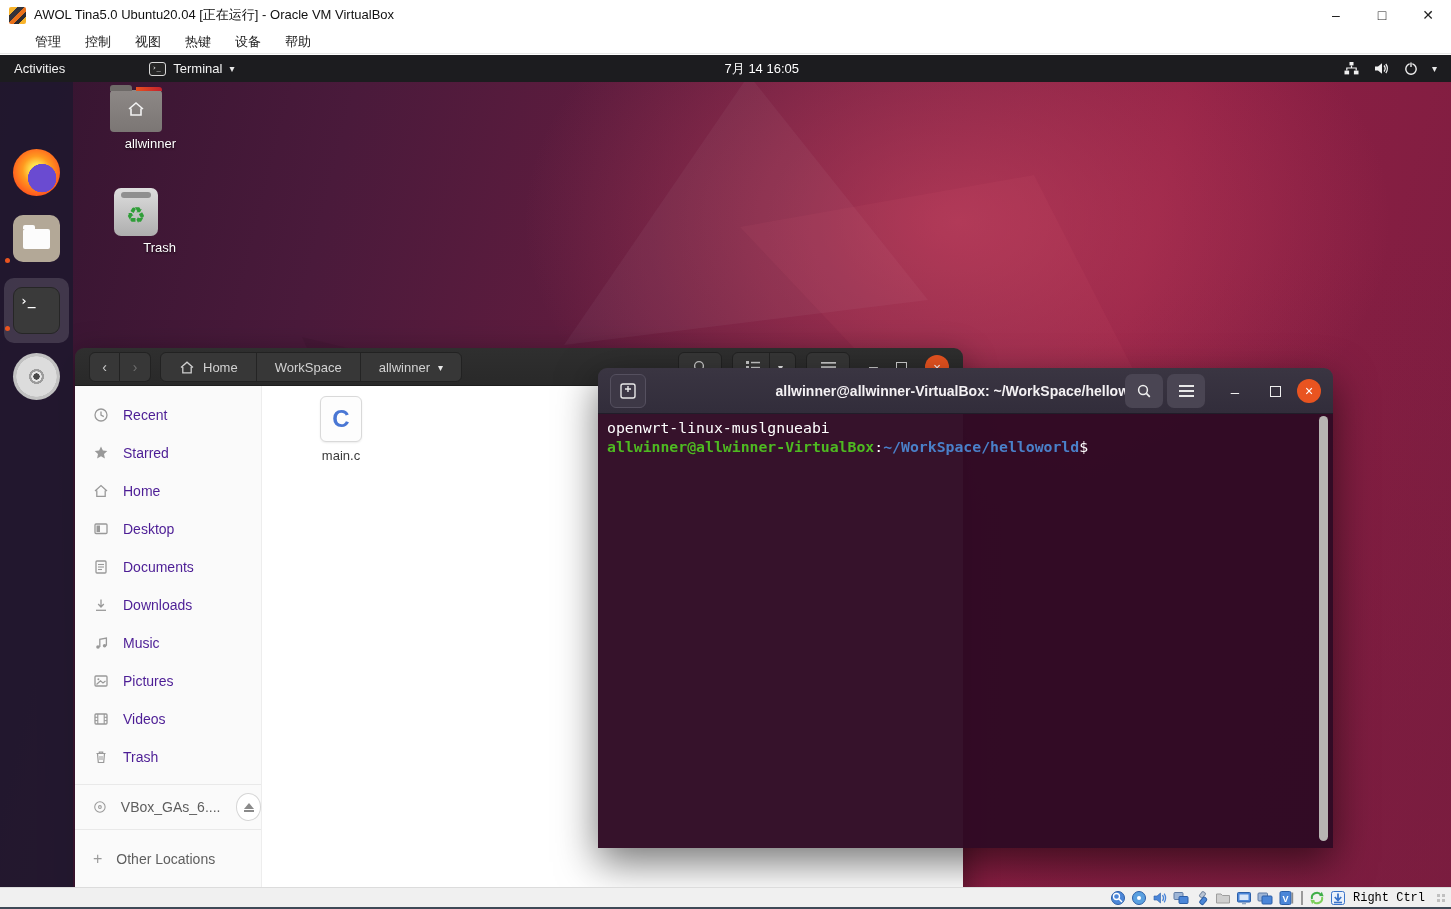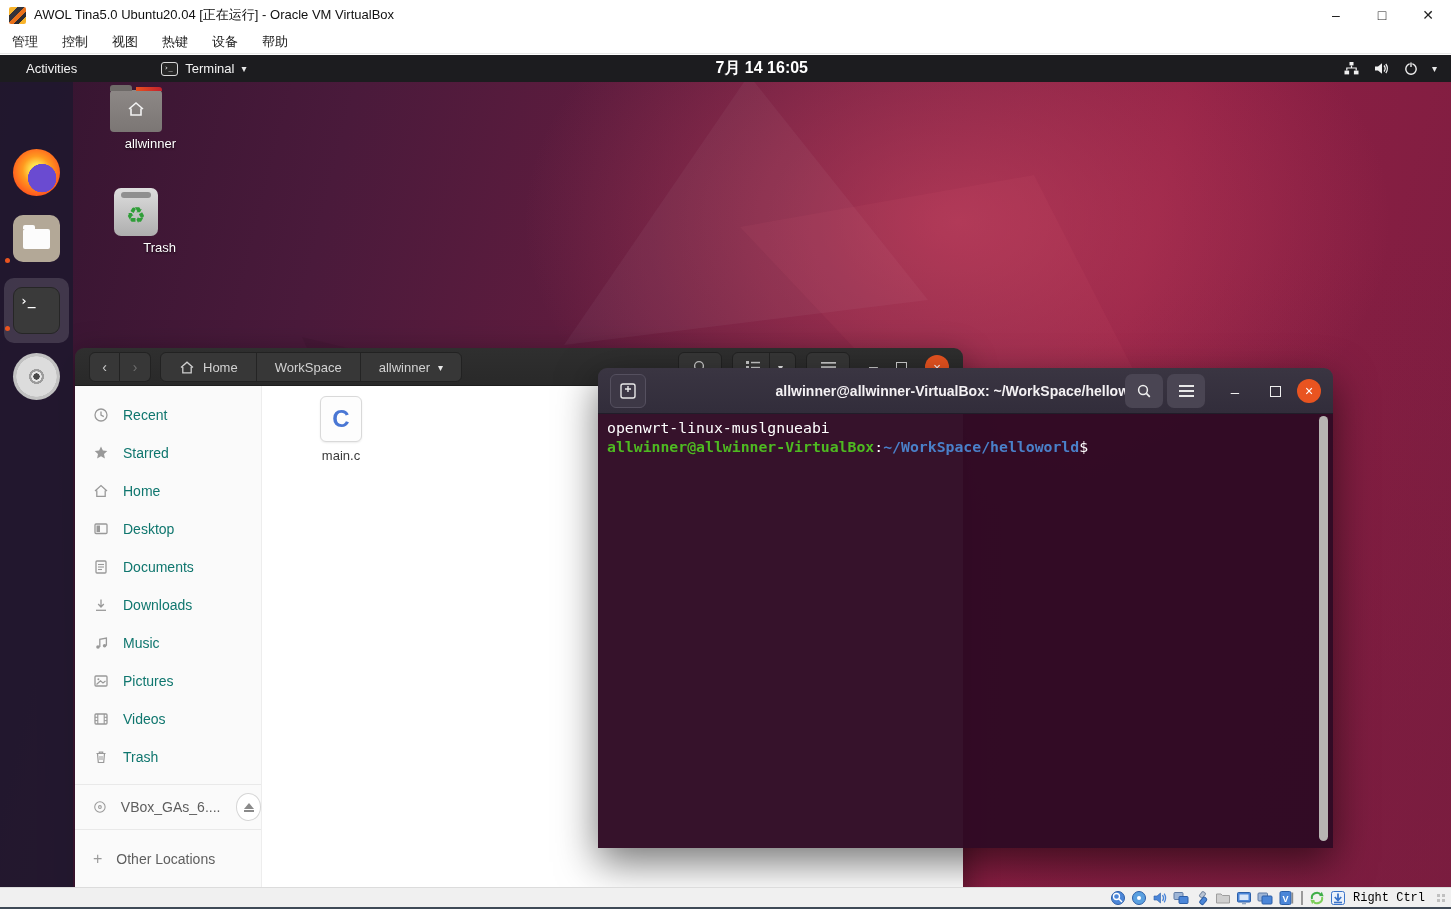--- a/index.html
+++ b/index.html
@@ -6,43 +6,43 @@
   html,body { width:1451px; height:909px; overflow:hidden; }
   body { font-family:"Liberation Sans","DejaVu Sans",sans-serif; position:relative; background:#fff; }
 
   
   .vbox-titlebar { position:absolute; left:0; top:0; width:1451px; height:30px; background:#ffffff; display:flex; align-items:center; }
   .vbox-appicon { width:17px; height:17px; margin-left:9px; border-radius:2px;
     background:linear-gradient(135deg,#f7b32b 0 26%,#33333a 26% 46%,#e8701a 46% 62%,#2b2b31 62% 78%,#f7b32b 78%); }
   .vbox-title { margin-left:8px; font-size:13px; color:#111; }
   .vbox-controls { margin-left:auto; display:flex; height:30px; }
   .vbox-ctl { width:46px; height:30px; display:flex; align-items:center; justify-content:center; font-size:14px; color:#222; }
-  .vbox-menubar { position:absolute; left:0; top:30px; width:1451px; height:24px; background:#ffffff; display:flex; align-items:center; border-bottom:1px solid #e8e8e8; }
+  .vbox-menubar { position:absolute; left:0; top:30px; width:1451px; height:24px; background:#ffffff; display:flex; align-items:center; border-bottom:1px solid #e8e8e8;padding-left:23px; }
   .vbox-menu-item { padding:0 12px; font-size:13px; color:#1a1a1a; height:24px; display:flex; align-items:center; }
 
   
   .vm-screen { position:absolute; left:0; top:55px; width:1451px; height:832px; overflow:hidden;
     background:
       radial-gradient(620px 420px at 66% 20%, rgba(222,80,104,0.50), rgba(222,80,104,0) 70%),
       radial-gradient(900px 700px at 100% 85%, rgba(120,28,62,0.55), rgba(120,28,62,0) 75%),
       linear-gradient(104deg,#33142f 0%, #4a1a3b 22%, #6b1d40 48%, #8d1f44 72%, #7c1d40 100%);
   }
   .facet { position:absolute; background:rgba(255,255,255,0.045); }
   .facet1 { left:480px; top:20px; width:560px; height:300px; clip-path:polygon(15% 90%,48% 0%,80% 75%); }
   .facet2 { left:740px; top:120px; width:420px; height:260px; clip-path:polygon(0% 20%,70% 0%,100% 95%,35% 80%); background:rgba(255,120,130,0.06); }
   .facet3 { left:250px; top:240px; width:520px; height:420px; clip-path:polygon(10% 10%,95% 35%,40% 95%); background:rgba(0,0,0,0.06); }
 
   
   .topbar { position:absolute; left:0; top:0; width:1451px; height:27px; background:#1c1c1f; display:flex; align-items:center; color:#f3f3f3; z-index:40; }
-  .activities { padding:0 14px; font-size:13px; height:27px; display:flex; align-items:center;margin-left:12px; }
+  .activities { padding:0 14px; font-size:13px; height:27px; display:flex; align-items:center; }
   .appmenu { display:flex; align-items:center; gap:7px; padding:0 10px; height:27px; margin-left:60px; font-size:13px; }
   .appmenu-icon { width:17px; height:14px; border:1px solid #d9d9d9; border-radius:3px; background:#262626;
     font-family:"DejaVu Sans Mono",monospace; font-size:7px; line-height:11px; padding-left:2px; color:#fff; }
   .caret { font-size:10px; color:#e8e8e8; }
-  .clock { position:absolute; left:52.5%; transform:translateX(-50%); font-size:16px; font-weight:bold; color:#ffffff; }
+  .clock { position:absolute; left:52.5%; transform:translateX(-50%); font-size:13px; font-weight:normal; color:#ffffff; }
   .topbar-right { margin-left:auto; display:flex; align-items:center; gap:13px; padding-right:14px; }
   .tb-icon svg { display:block; }
 
   
   .dock { position:absolute; left:0; top:27px; width:73px; height:805px; background:rgba(31,24,45,0.88); z-index:30; }
   .dock-item { position:absolute; left:13px; width:47px; height:47px; }
   .dock-dot { position:absolute; left:5px; width:5px; height:5px; border-radius:50%; background:#e95420; }
   .dock-active-bg { position:absolute; left:4px; top:196px; width:65px; height:65px; border-radius:10px; background:rgba(255,255,255,0.14); }
   .firefox-icon { border-radius:50%;
     background:radial-gradient(circle at 62% 62%, #6a4bd1 0 34%, rgba(0,0,0,0) 35%),
@@ -78,21 +78,21 @@
   .crumb:last-child { border-right:none; }
   .nau-tool { border-radius:6px; }
   .nau-search { left:603px; width:44px; }
   .nau-view { left:657px; width:64px; }
   .nau-view .vsep { width:1px; height:100%; background:#242424; margin:0 8px; }
   .nau-menu { left:731px; width:44px; }
   .nau-winctl { position:absolute; top:0; height:38px; display:flex; align-items:center; gap:18px; right:14px; color:#cfcfcf; }
   .nau-close { width:24px; height:24px; border-radius:50%; background:#e95420; color:#fff; display:flex; align-items:center; justify-content:center; font-size:13px; }
   .nau-body { position:absolute; left:0; top:38px; width:100%; height:555px; background:#ffffff; display:flex; }
   .nau-sidebar { width:187px; height:100%; background:#fafafa; border-right:1px solid #ededed; padding-top:10px; position:relative; }
-  .srow { height:38px; display:flex; align-items:center; gap:14px; padding-left:18px; font-size:14px; color:#0f766e; }
+  .srow { height:38px; display:flex; align-items:center; gap:14px; padding-left:18px; font-size:14px; color:#4c1d95; }
   .srow svg { flex:0 0 auto; }
   .sdevice { border-top:1px solid #e9e9e9; border-bottom:1px solid #e9e9e9; margin-top:8px; height:46px; display:flex; align-items:center; gap:14px; padding-left:18px; font-size:14px; color:#5e5e5e; }
   .eject-btn { margin-left:2px; width:28px; height:28px; border-radius:50%; border:1px solid #d6d6d6; background:#fff; display:flex; flex-direction:column; align-items:center; justify-content:center; gap:1px; }
   .eject-tri { width:0; height:0; border-left:5px solid transparent; border-right:5px solid transparent; border-bottom:6px solid #8a8a8a; }
   .eject-bar { width:10px; height:2px; background:#8a8a8a; }
   .sother { margin-top:10px; height:38px; display:flex; align-items:center; gap:14px; padding-left:18px; font-size:14px; color:#5e5e5e; }
   .plus-glyph { font-size:16px; color:#9a9a9a; }
   .nau-files { flex:1; position:relative; }
   .file-item { position:absolute; left:34px; top:10px; width:90px; text-align:center; }
   .cfile-gfx { width:42px; height:46px; margin:0 auto; background:#fdfdfd; border:1px solid #d9d9d9; border-radius:6px; box-shadow:0 1px 2px rgba(0,0,0,0.08);

